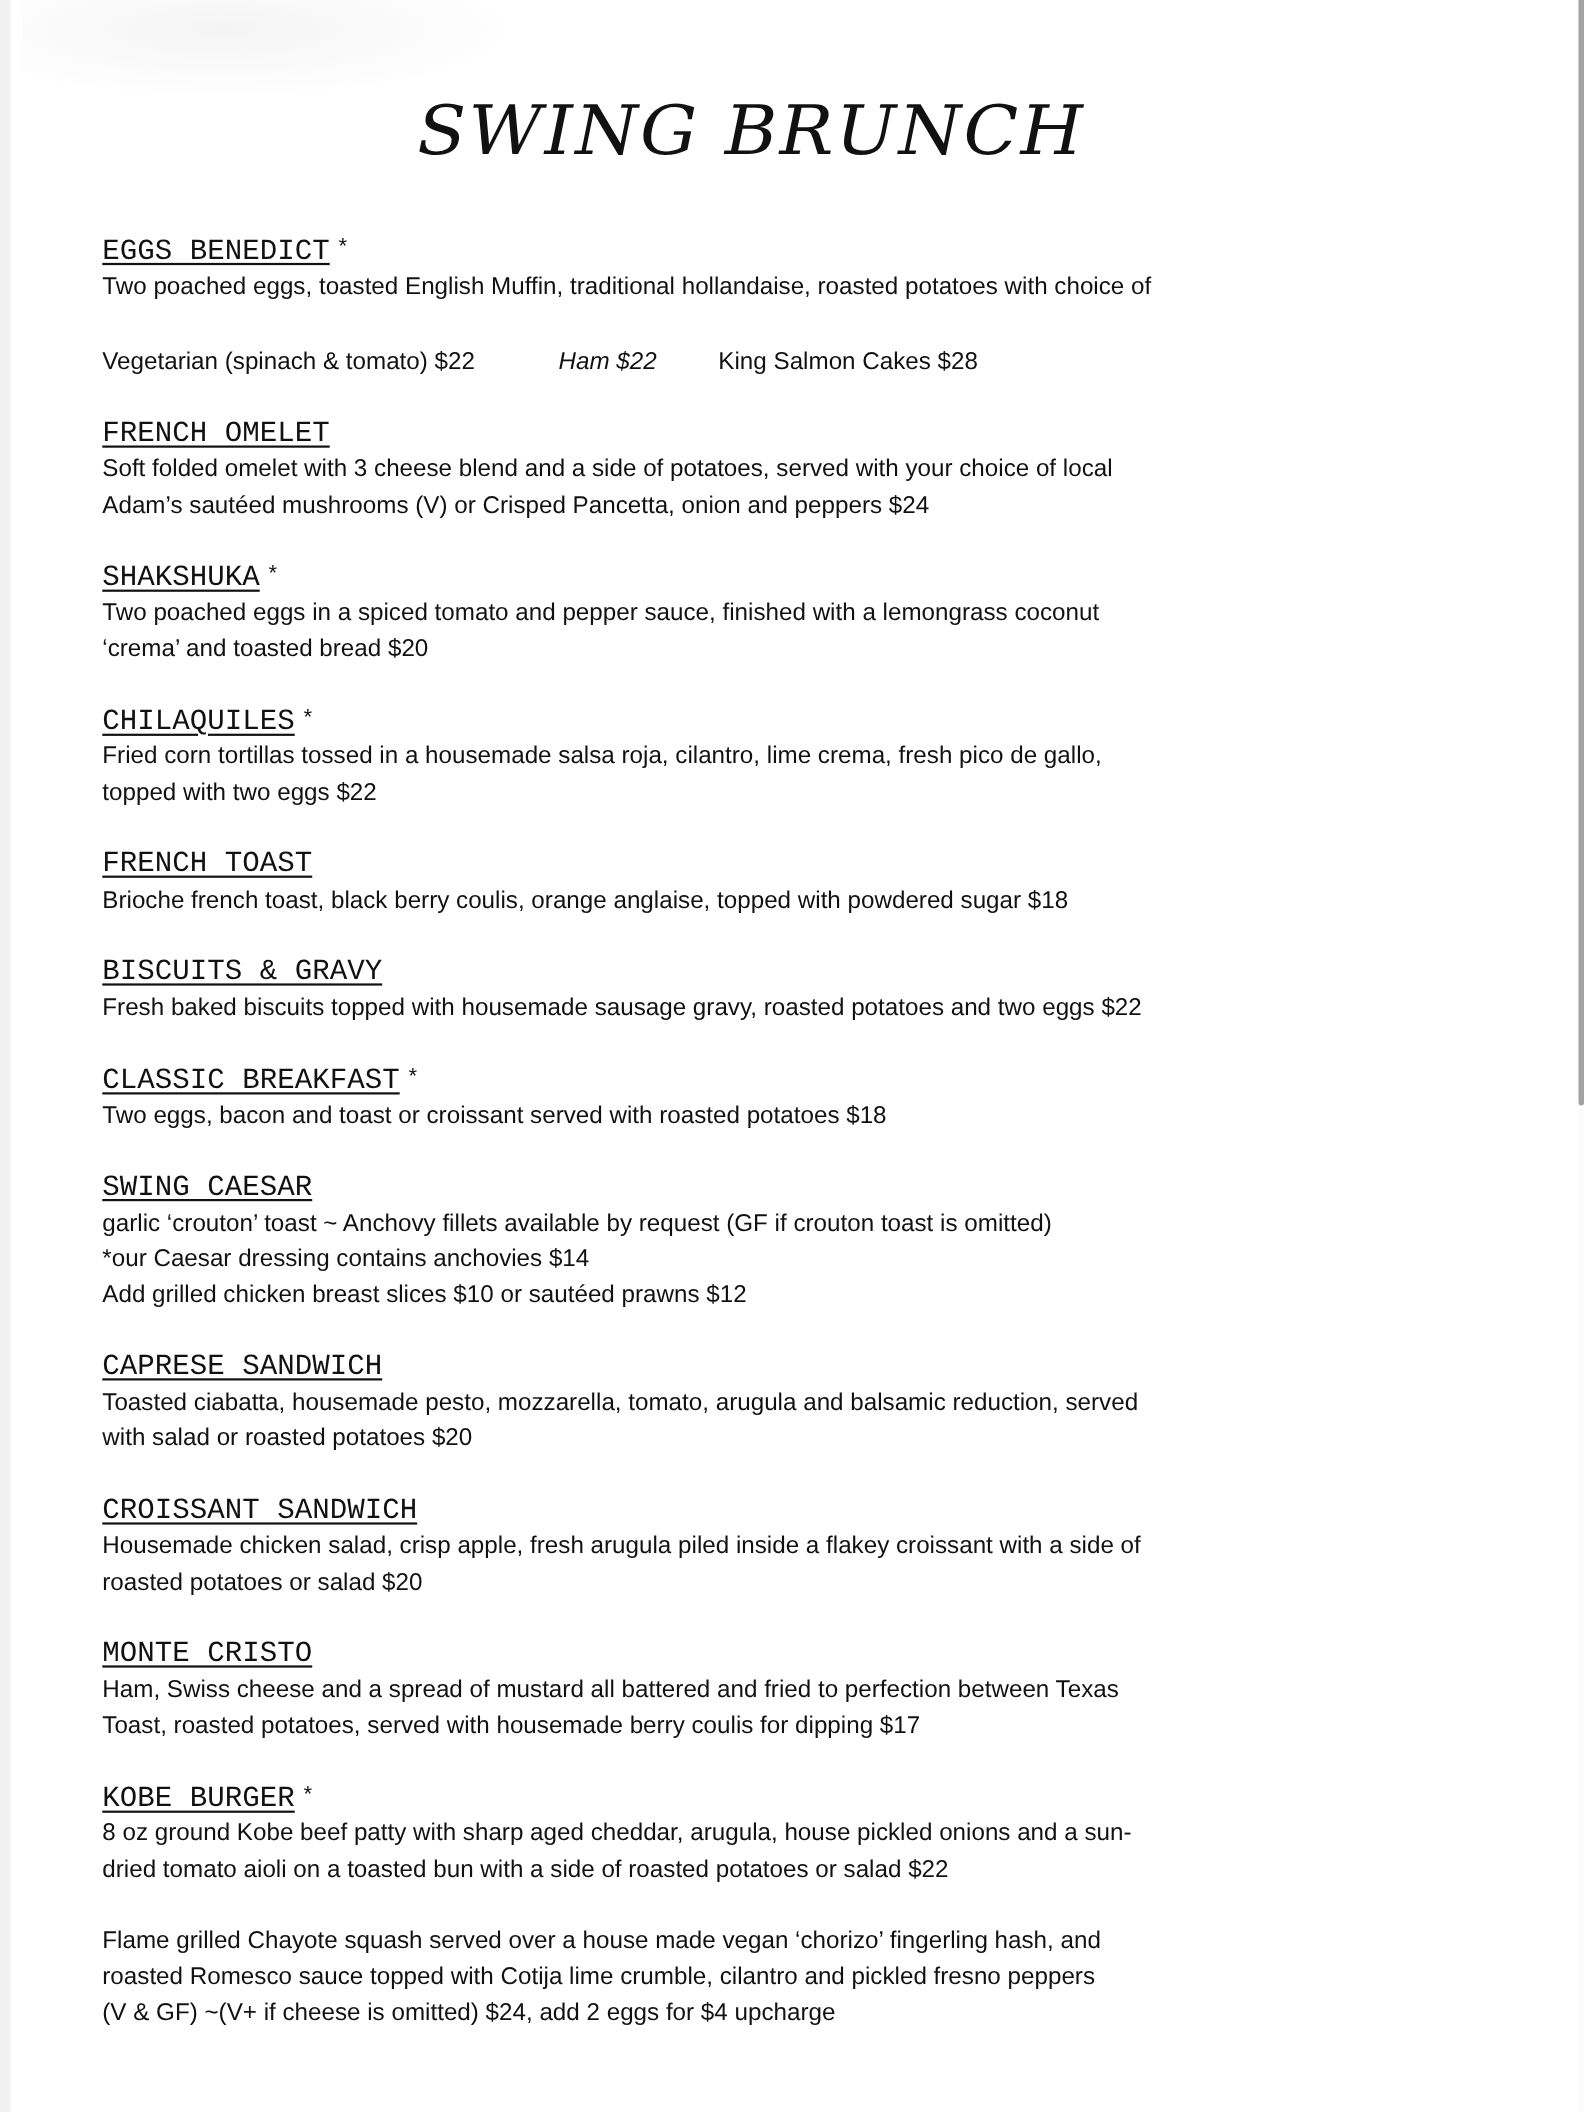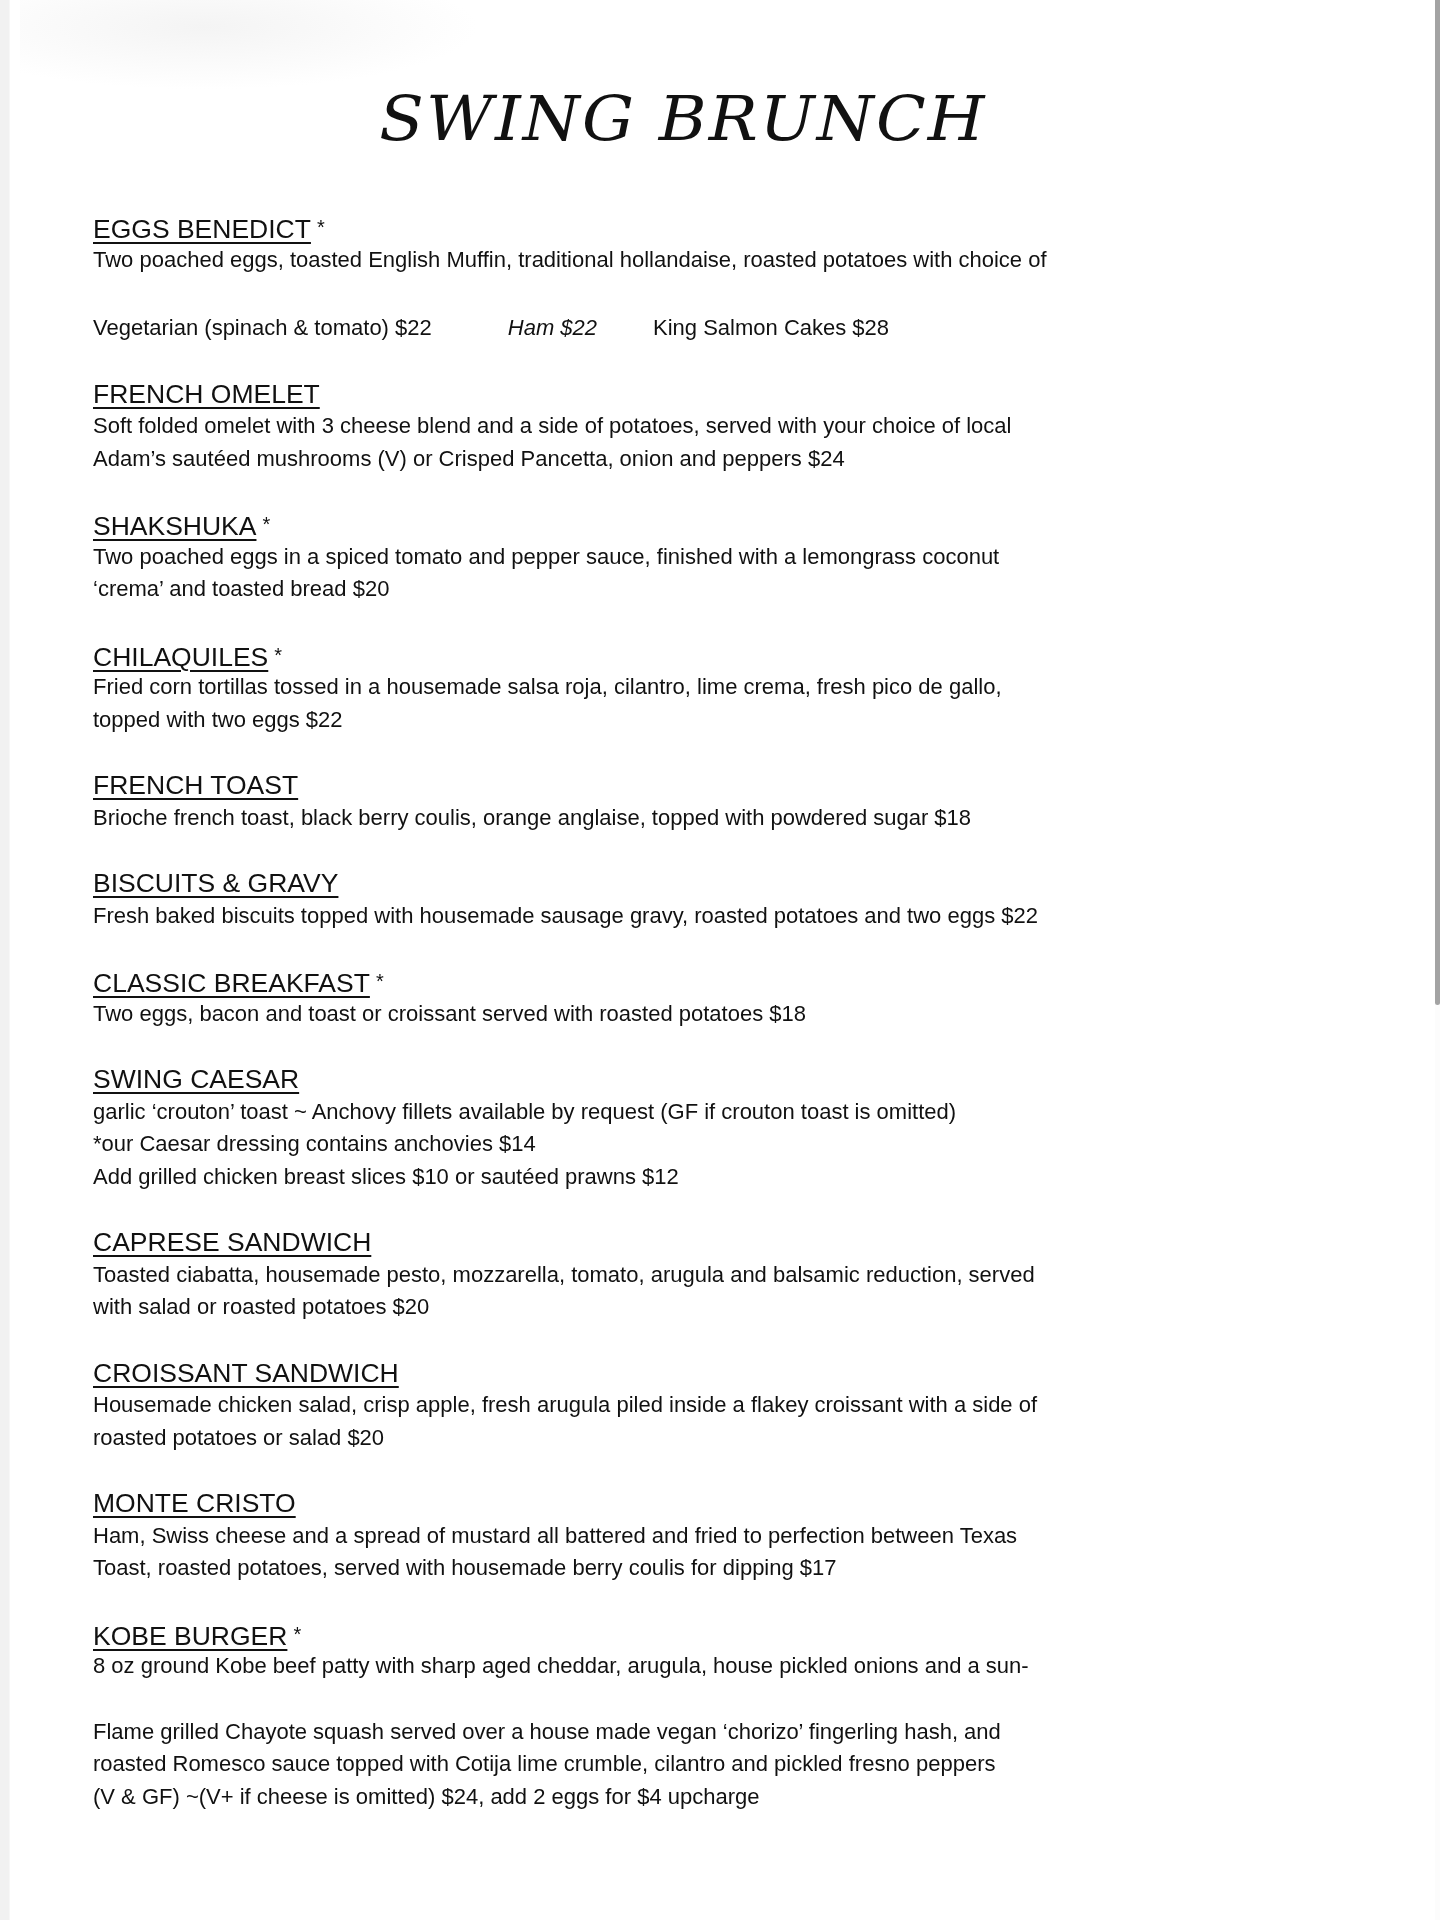--- a/index.html
+++ b/index.html
@@ -71,20 +71,21 @@
     .menu-item {
       margin: 0 0 33px 0;
     }
     .item-heading {
       font-size: 26.5px;
       line-height: 32.5px;
       height: 32.5px;
       margin: 0;
       font-weight: normal;
       white-space: nowrap;
+      font-family: Liberation Mono, monospace;
     }
     .item-name {
       text-decoration: underline;
       text-decoration-thickness: 1.5px;
       text-underline-offset: 4px;
     }
     .item-mark {
       font-size: 20px;
       vertical-align: 4px;
       margin-left: 6px;
@@ -176,20 +177,21 @@
 
     <div class="menu-item">
       <p class="item-heading"><span class="item-name">MONTE CRISTO</span></p>
       <p class="desc-line">Ham, Swiss cheese and a spread of mustard all battered and fried to perfection between Texas</p>
       <p class="desc-line">Toast, roasted potatoes, served with housemade berry coulis for dipping $17</p>
     </div>
 
     <div class="menu-item">
       <p class="item-heading"><span class="item-name">KOBE BURGER</span><span class="item-mark">*</span></p>
       <p class="desc-line">8 oz ground Kobe beef patty with sharp aged cheddar, arugula, house pickled onions and a sun-</p>
+      <p class="desc-line">dried tomato aioli on a toasted bun with a side of roasted potatoes or salad $22</p>
     </div>
 
     <div class="menu-item">
       <p class="desc-line">Flame grilled Chayote squash served over a house made vegan ‘chorizo’ fingerling hash, and</p>
       <p class="desc-line">roasted Romesco sauce topped with Cotija lime crumble, cilantro and pickled fresno peppers</p>
       <p class="desc-line">(V &amp; GF) ~(V+ if cheese is omitted) $24, add 2 eggs for $4 upcharge</p>
     </div>
 
   </div>
 </div>

